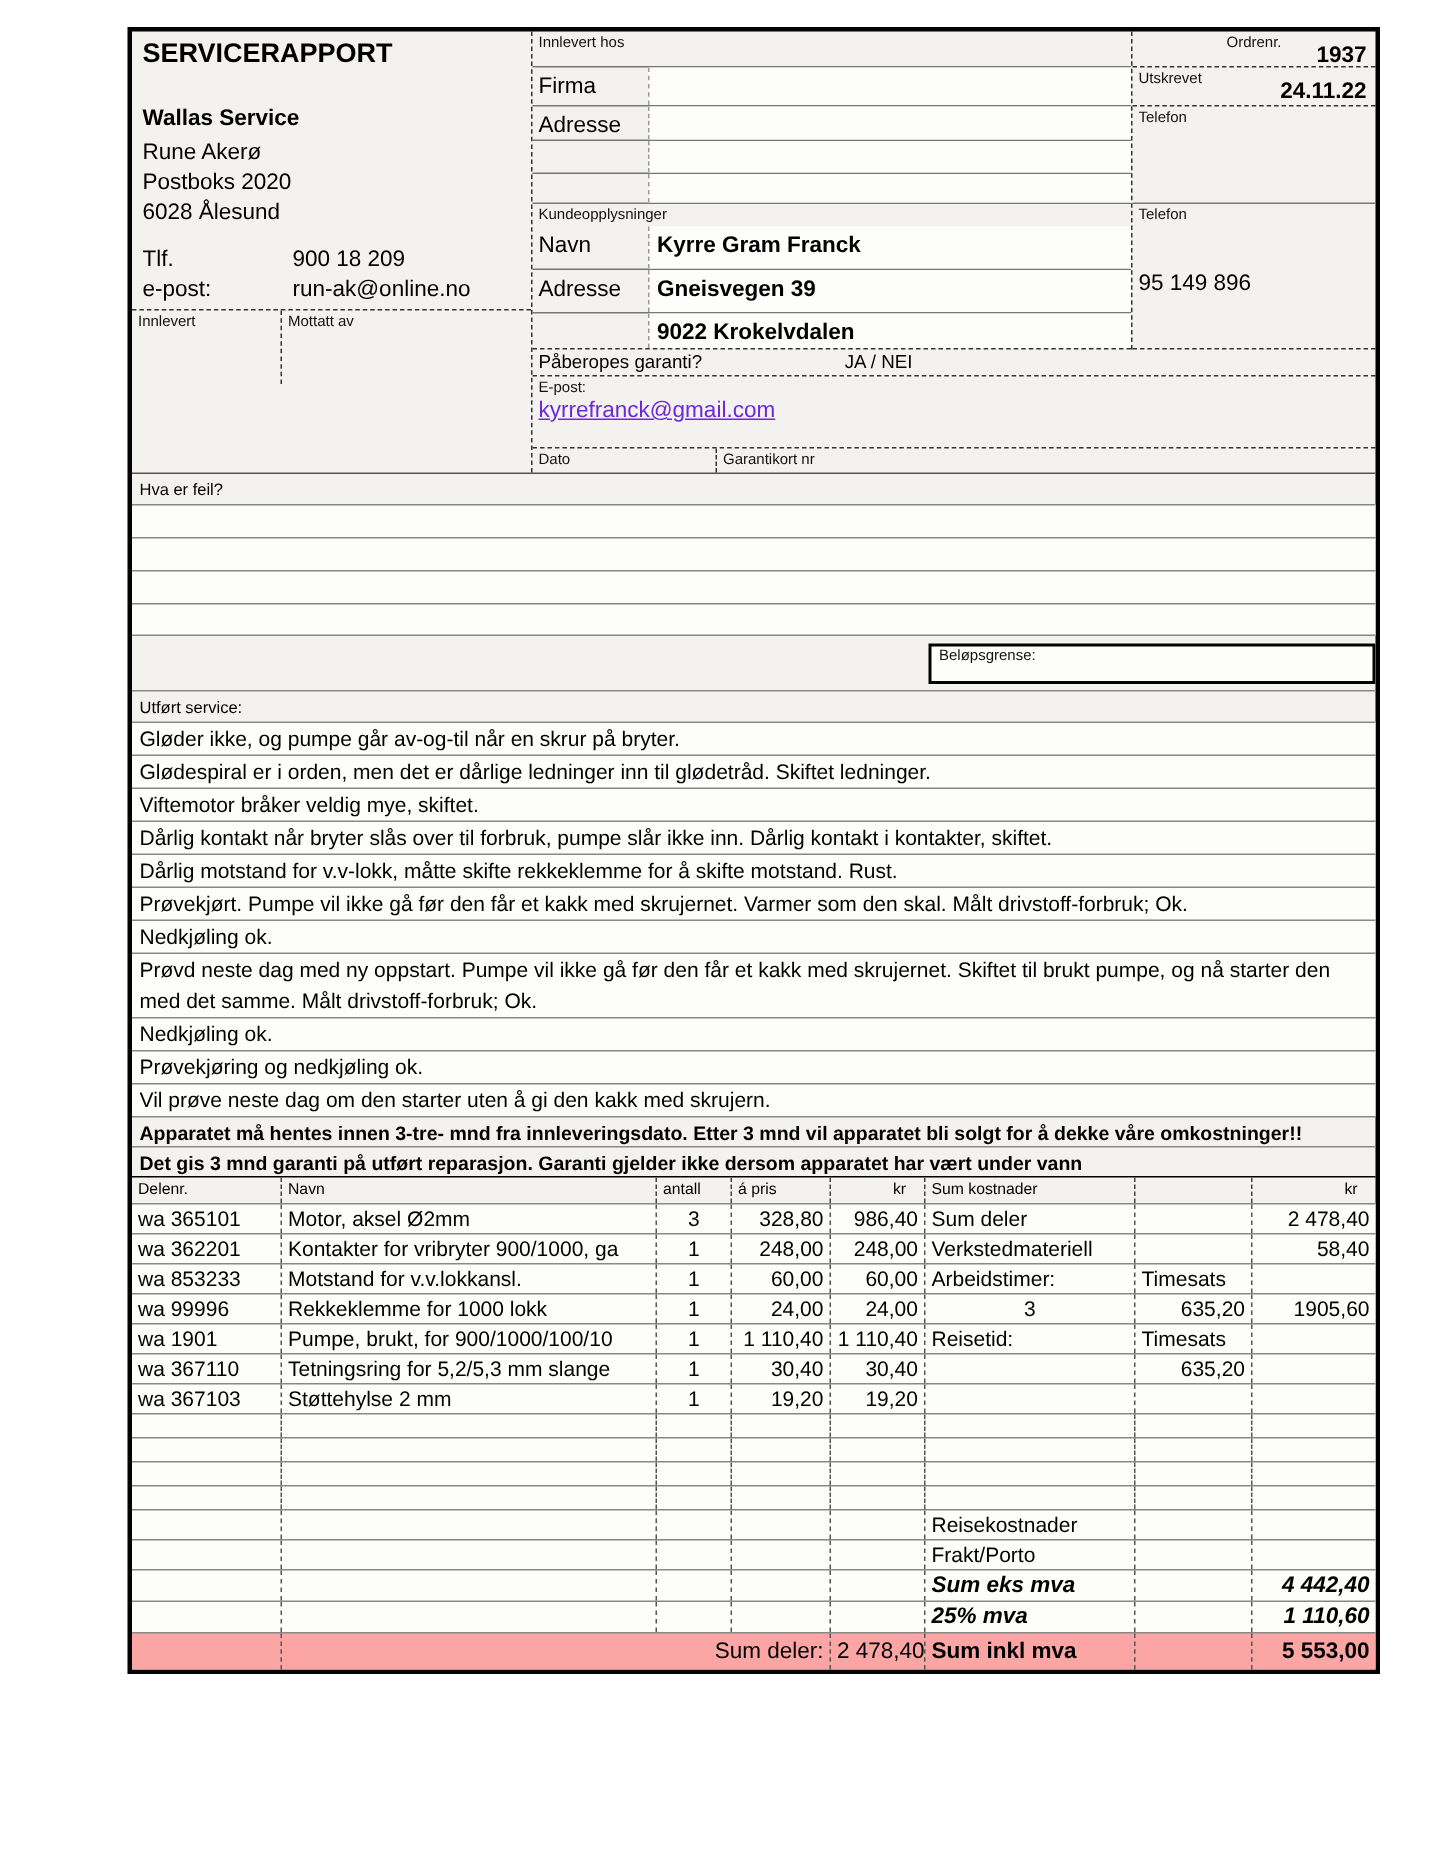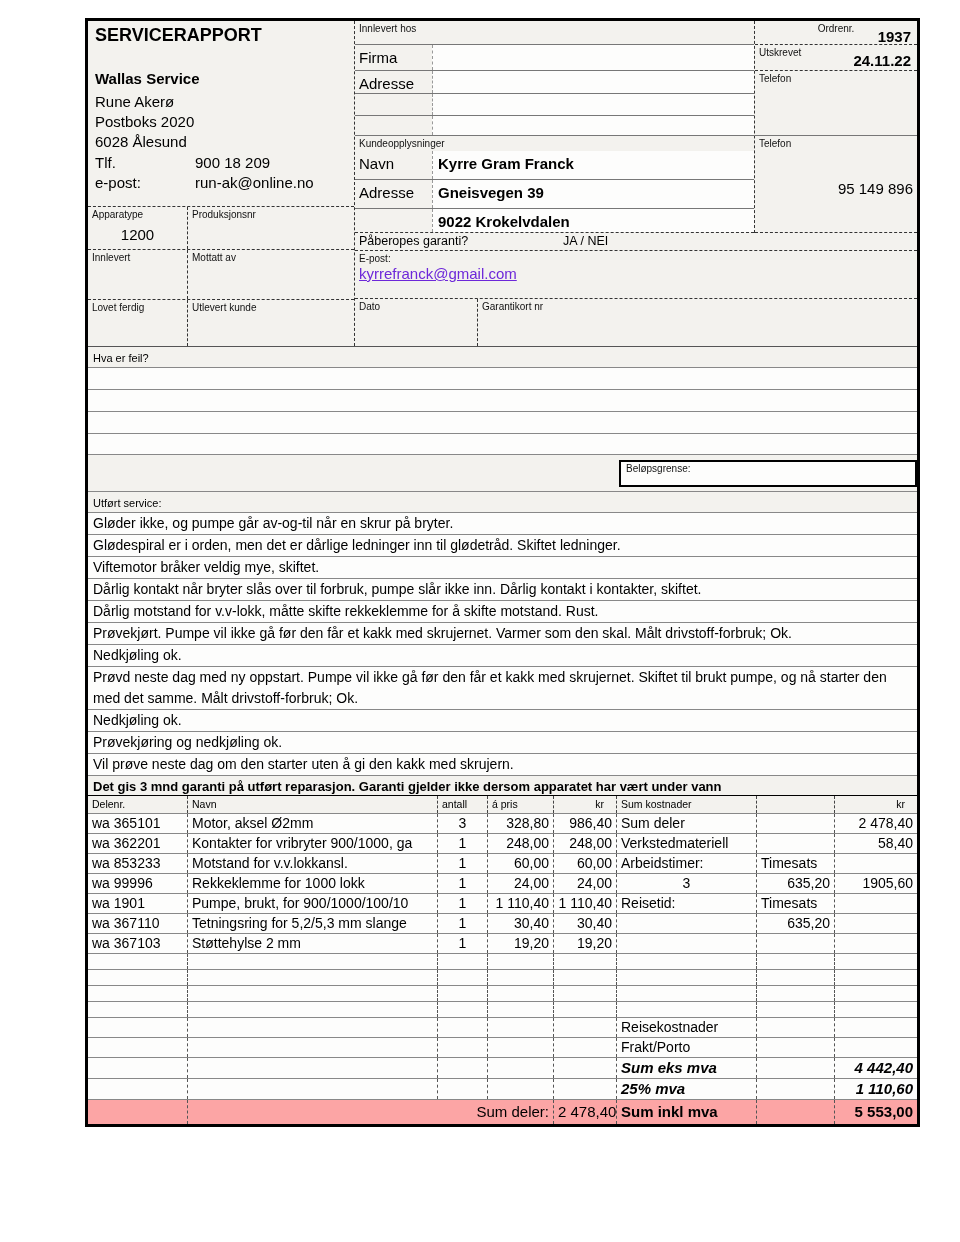--- a/index.html
+++ b/index.html
@@ -17,21 +17,21 @@
   .txt   { font-size:15px; }
   .bold  { font-weight:bold; }
 
   
   .top { display:flex; border-bottom:1px solid #555; }
   .left-col { width:267px; border-right:1px dashed #333; display:flex; flex-direction:column; }
   .lc1 { height:185px; padding:4px 7px; }
   .title { font-size:18px; font-weight:bold; }
   .company { font-size:15px; font-weight:bold; margin:24px 0 5px; }
   .lc1 .txt { line-height:20px; }
-  .addr2 { margin-bottom:1px; }
+  .addr2 { margin-bottom:11px; }
   .crow { display:flex; }
   .clabel { width:100px; font-size:15px; line-height:20px; }
   .lc2,.lc3,.lc4 { border-top:1px dashed #333; display:flex; }
   .lc2 { height:43px; } .lc3 { height:50px; } .lc4 { height:47px; }
   .lca { width:100px; border-right:1px dashed #333; padding:2px 4px; }
   .lcb { flex:1; padding:2px 4px; }
   .apparatype-val { text-align:center; margin-top:5px; }
 
   .mr { flex:1; display:flex; flex-direction:column; }
   .upper { display:flex; height:212px; }
@@ -48,21 +48,21 @@
   .flabel { width:77px; padding:4px 4px 0; font-size:15px; }
   .ffield { flex:1; background:#fdfdfc; border-left:1px dashed #999; }
   .fvalue { flex:1; background:#fdfdfc; border-left:1px dashed #999; padding:4px 5px 0; font-size:15px; }
 
   .far { flex:1; display:flex; flex-direction:column; }
   .fra { height:24px; border-bottom:1px dashed #333; position:relative; padding:2px 4px;text-align:center; }
   .frb { height:26px; border-bottom:1px dashed #333; position:relative; padding:2px 4px; }
   .fval { position:absolute; right:6px; top:7px; font-size:15px; font-weight:bold; }
   .frc { height:65px; border-bottom:1px solid #777; padding:2px 4px; }
   .frd { flex:1; border-bottom:1px dashed #333; padding:2px 4px; }
-  .phoneval { margin-top:30px;text-align:right; }
+  .phoneval { margin-top:30px; }
 
   .lower { flex:1; display:flex; flex-direction:column; }
   .rowJ { height:18px; border-bottom:1px dashed #333; display:flex; padding:1px 4px; font-size:12.5px; }
   .garval { margin-left:95px; }
   .rowK { height:48px; border-bottom:1px dashed #333; padding:2px 4px; }
   .email { display:inline-block; font-size:15px; color:#6d28d9; text-decoration:underline; cursor:pointer; }
   .rowL { flex:1; display:flex; }
   .rowLa { width:123px; border-right:1px dashed #333; padding:2px 4px; }
   .rowLb { flex:1; padding:2px 4px; }
 
@@ -115,43 +115,26 @@
         <div class="txt addr2">6028 Ålesund</div>
         <div class="crow">
           <span class="clabel">Tlf.</span>
           <span class="txt">900 18 209</span>
         </div>
         <div class="crow">
           <span class="clabel">e-post:</span>
           <span class="txt">run-ak@online.no</span>
         </div>
       </div>
-      <div class="lc2">
-        <div class="lca">
-          <span class="tiny">Apparatype</span>
-          <div class="txt apparatype-val">1200</div>
-        </div>
-        <div class="lcb">
-          <span class="tiny">Produksjonsnr</span>
-        </div>
-      </div>
       <div class="lc3">
         <div class="lca">
           <span class="tiny">Innlevert</span>
         </div>
         <div class="lcb">
           <span class="tiny">Mottatt av</span>
-        </div>
-      </div>
-      <div class="lc4">
-        <div class="lca">
-          <span class="tiny">Lovet ferdig</span>
-        </div>
-        <div class="lcb">
-          <span class="tiny">Utlevert kunde</span>
         </div>
       </div>
     </div>
 
     <div class="mr">
       <div class="upper">
         <div class="mid">
           <div class="rowA">
             <span class="tiny">Innlevert hos</span>
           </div>
@@ -251,20 +234,21 @@
         <div class="service-line">Prøvekjørt. Pumpe vil ikke gå før den får et kakk med skrujernet. Varmer som den skal. Målt drivstoff-forbruk; Ok.</div>
         <div class="service-line">Nedkjøling ok.</div>
         <div class="service-line">Prøvd neste dag med ny oppstart. Pumpe vil ikke gå før den får et kakk med skrujernet. Skiftet til brukt pumpe, og nå starter den med det samme. Målt drivstoff-forbruk; Ok.</div>
         <div class="service-line">Nedkjøling ok.</div>
         <div class="service-line">Prøvekjøring og nedkjøling ok.</div>
         <div class="service-line">Vil prøve neste dag om den starter uten å gi den kakk med skrujern.</div>
       </div>
   </div>
 
   <div id="warnings">
+      <div class="warning">Apparatet må hentes innen 3-tre- mnd fra innleveringsdato. Etter 3 mnd vil apparatet bli solgt for å dekke våre omkostninger!!</div>
       <div class="warning">Det gis 3 mnd garanti på utført reparasjon. Garanti gjelder ikke dersom apparatet har vært under vann</div>
     </div>
 
   <div>
     <div class="pt-header" id="pt-header">
         <div>Delenr.</div>
         <div>Navn</div>
         <div>antall</div>
         <div>á pris</div>
         <div class="al-r pad-r">kr</div>

